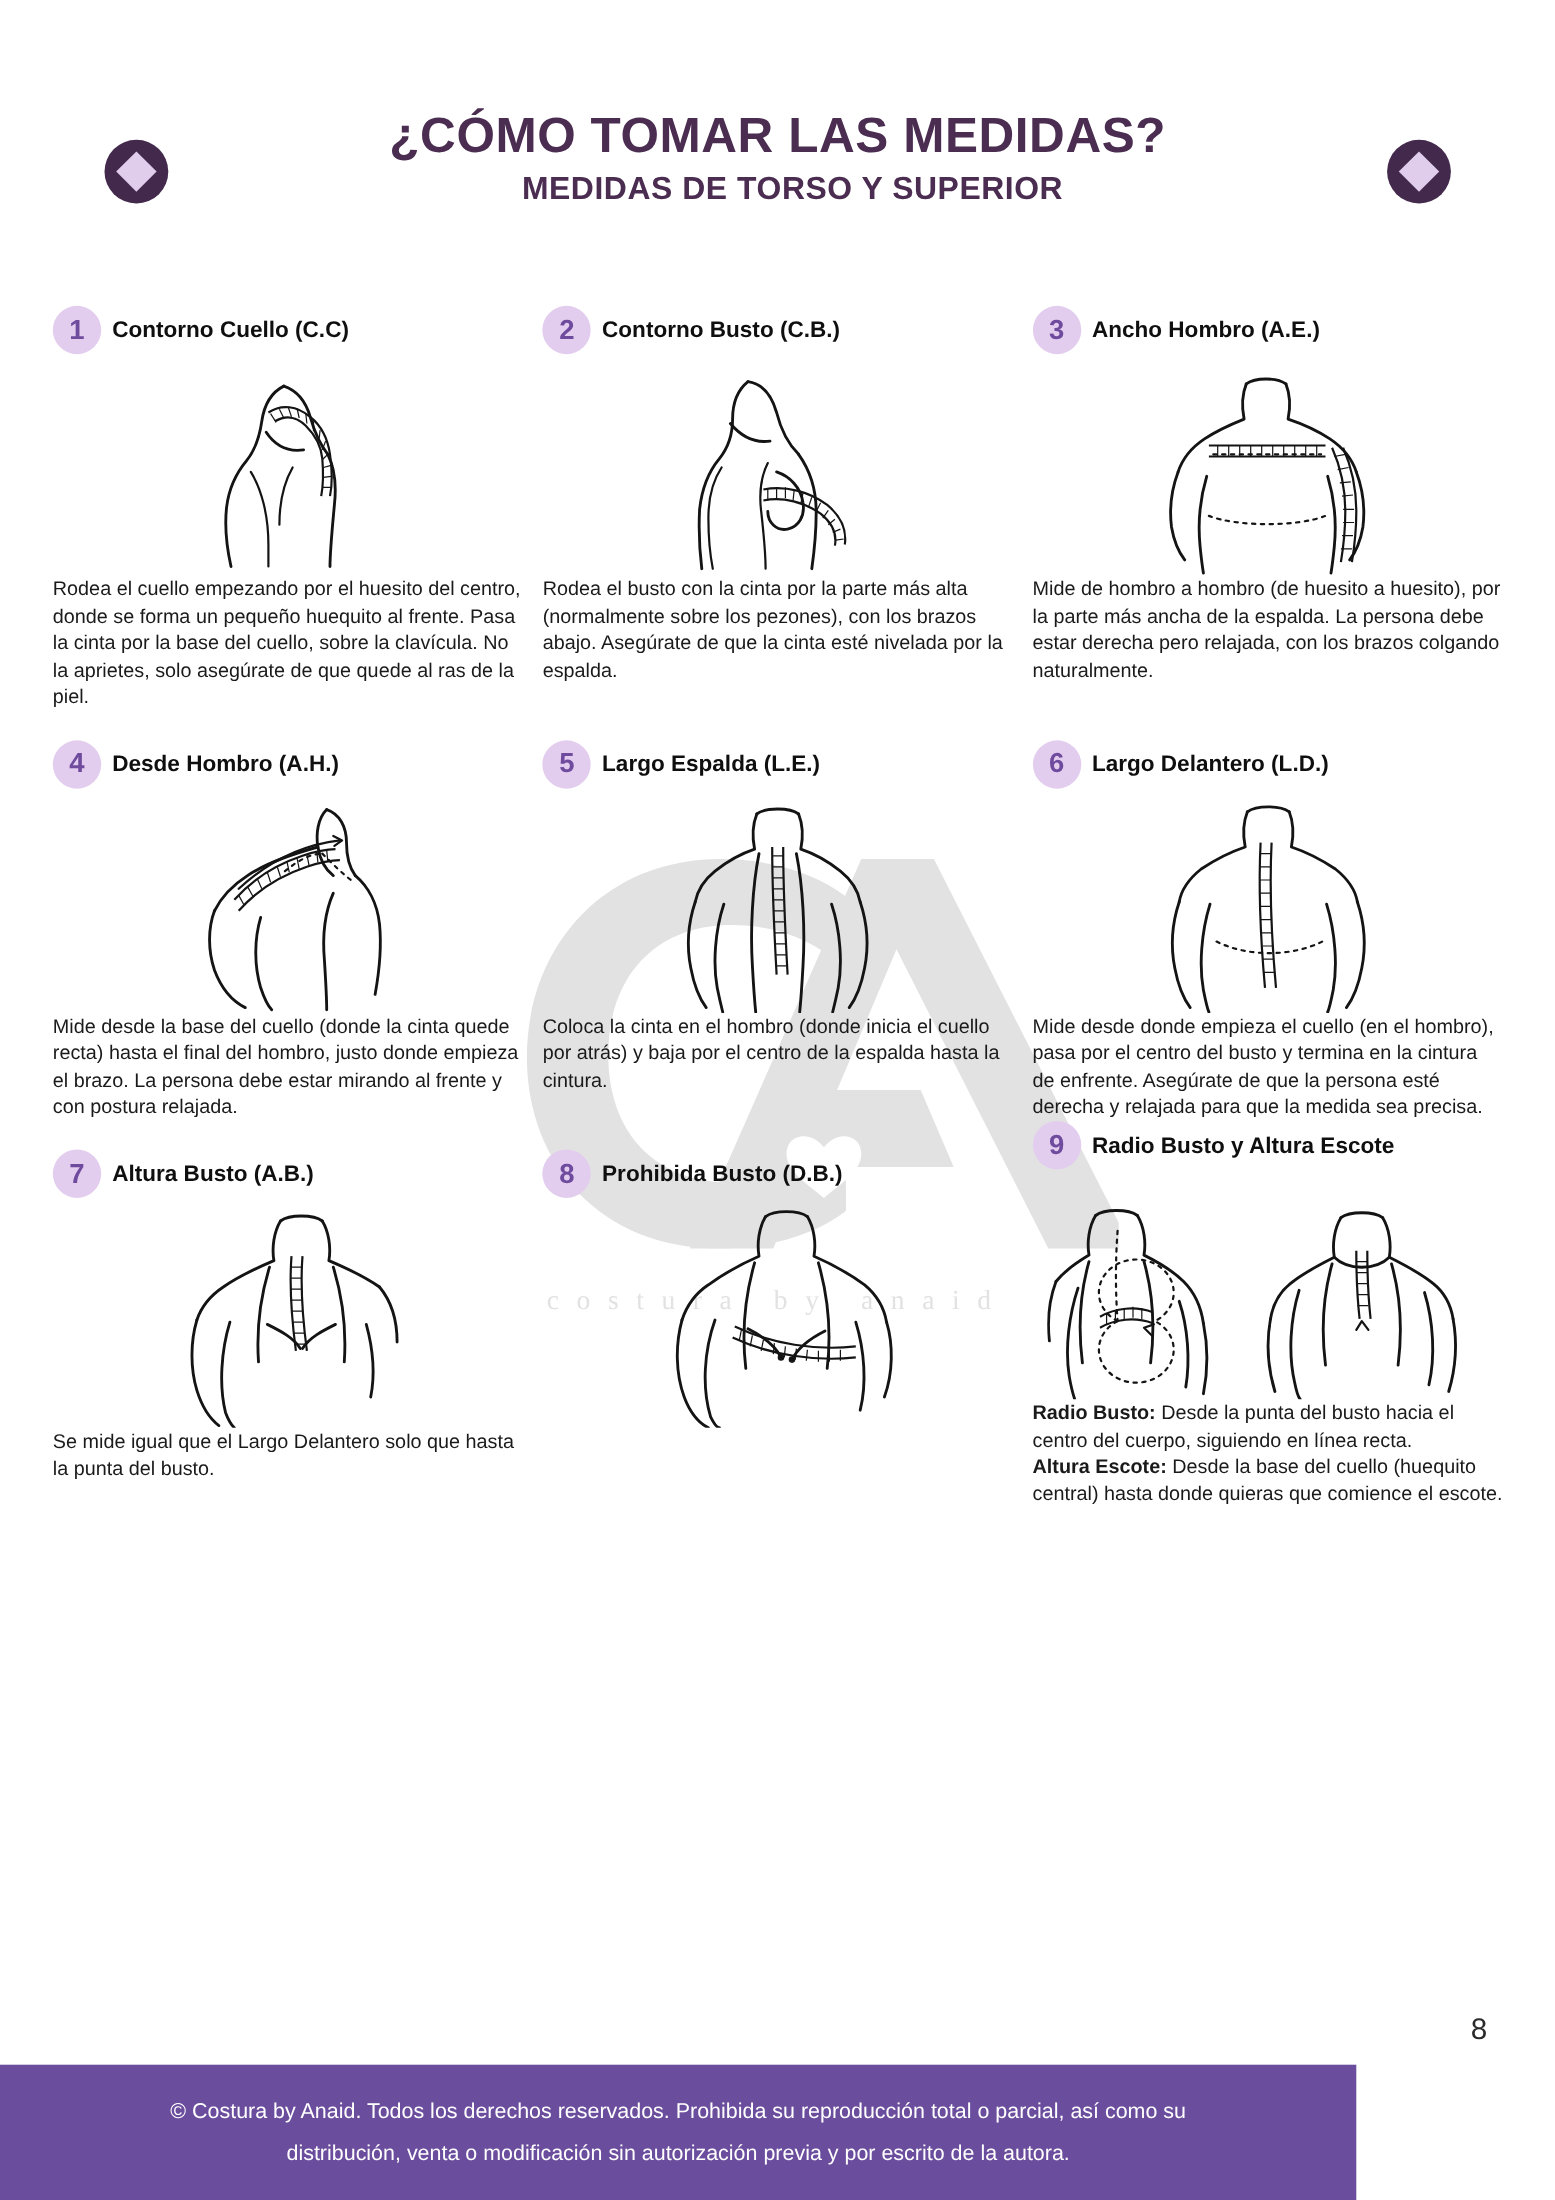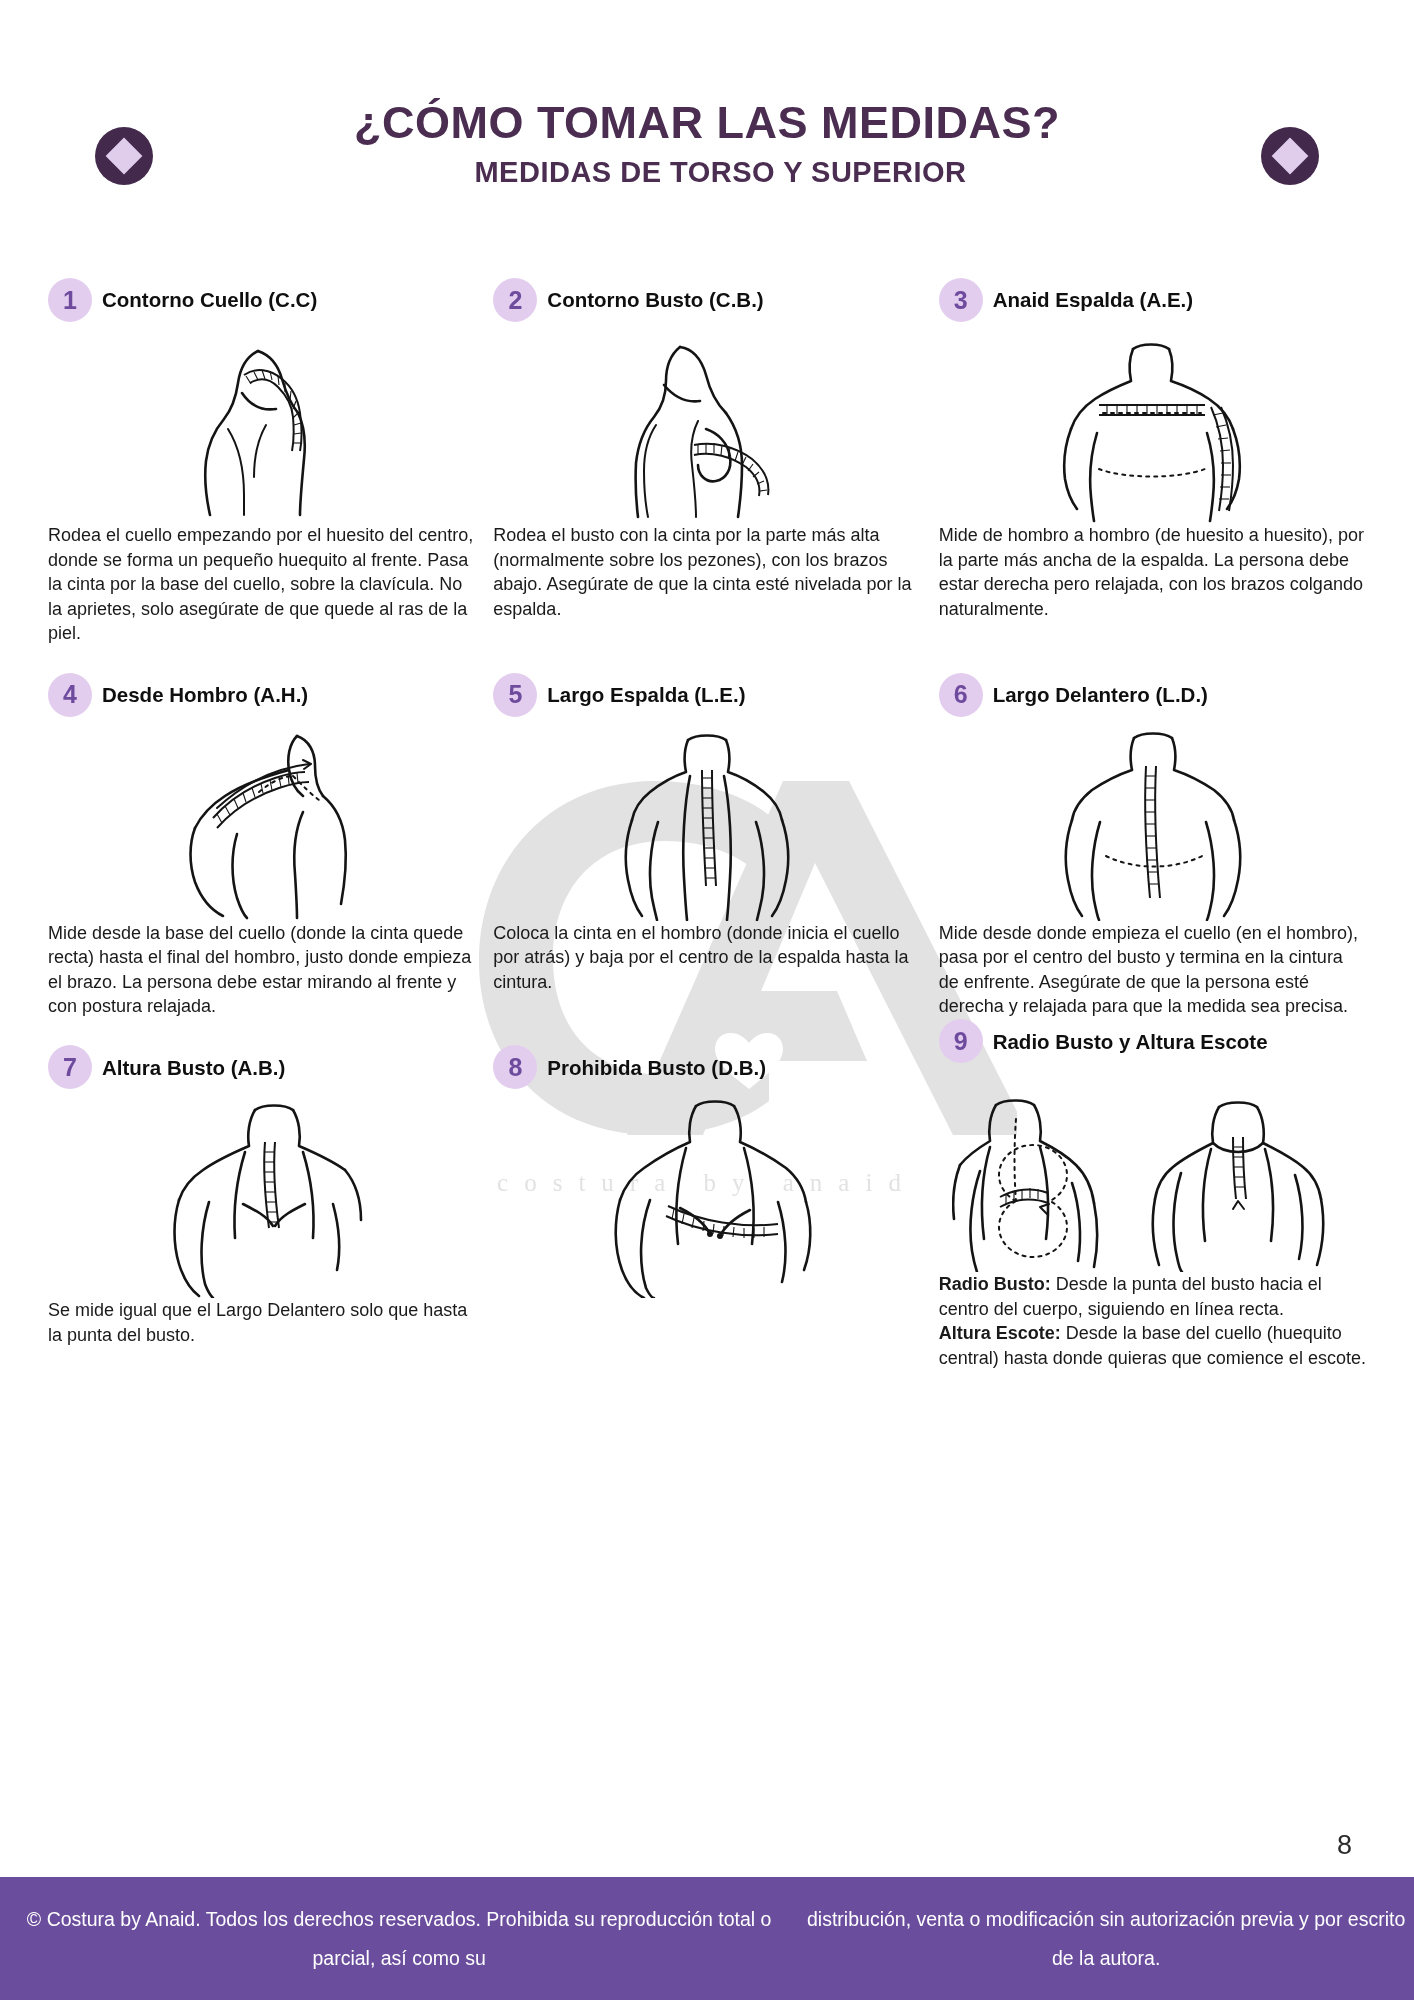--- a/index.html
+++ b/index.html
@@ -74,23 +74,23 @@
   .pad-t-26{margin-top:26px;}
 
   
   #page-number{
     position:absolute;right:62px;top:1830px;z-index:3;
     font-size:27px;color:#2b2b2b;
   }
 
   
   #footer{
-    position:absolute;left:0;bottom:0;width:1414px;height:123px;
+    position:absolute;left:0;bottom:0;width:1233px;height:123px;
     background:#6b4d9e;color:#ffffff;z-index:4;
-    display:flex;flex-direction:row;align-items:center;justify-content:center;
+    display:flex;flex-direction:column;align-items:center;justify-content:center;
     text-align:center;
   }
   #footer .fl{font-size:19.5px;line-height:2.0;}
 
   
   svg{display:block;}
   .ln{fill:none;stroke:#141414;stroke-width:2.6;stroke-linecap:round;stroke-linejoin:round;}
   .ln-th{fill:none;stroke:#141414;stroke-width:2.0;stroke-linecap:round;stroke-linejoin:round;}
   .tape{fill:none;stroke:#141414;stroke-width:2.0;}
   .tick{stroke:#141414;stroke-width:1.1;}
@@ -190,21 +190,21 @@
           <line x1="165" y1="157" x2="158" y2="158"></line>
         </g>
       </svg>
     </div>
     <div class="card-body">Rodea el busto con la cinta por la parte más alta (normalmente sobre los pezones), con los brazos abajo. Asegúrate de que la cinta esté nivelada por la espalda.</div>
   </div>
 
   <div class="card r1">
     <div class="card-head">
       <div class="badge">3</div>
-      <div class="card-title">Anaid Espalda (A.E.)</div>
+      <div class="card-title">Ancho Hombro (A.E.)</div>
     </div>
     <div class="figure">
       <svg width="230" height="190" viewBox="0 0 230 190">
         <path class="ln" d="M96 16 C92 26 92 38 94 48 C84 52 70 58 58 66 C46 74 38 84 34 96"></path>
         <path class="ln" d="M132 16 C136 26 136 38 134 48 C146 52 160 58 172 66 C184 74 192 84 196 96"></path>
         <path class="ln" d="M96 16 C104 10 124 10 132 16"></path>
         <path class="ln" d="M34 96 C28 112 26 130 28 146 C30 158 34 168 40 176"></path>
         <path class="ln" d="M196 96 C202 112 204 130 202 146 C200 158 196 168 190 176"></path>
         <path class="ln" d="M60 100 C54 120 52 144 54 164 C55 174 56 182 57 188"></path>
         <path class="ln" d="M170 100 C176 120 178 144 176 164 C175 174 174 182 173 188"></path>

